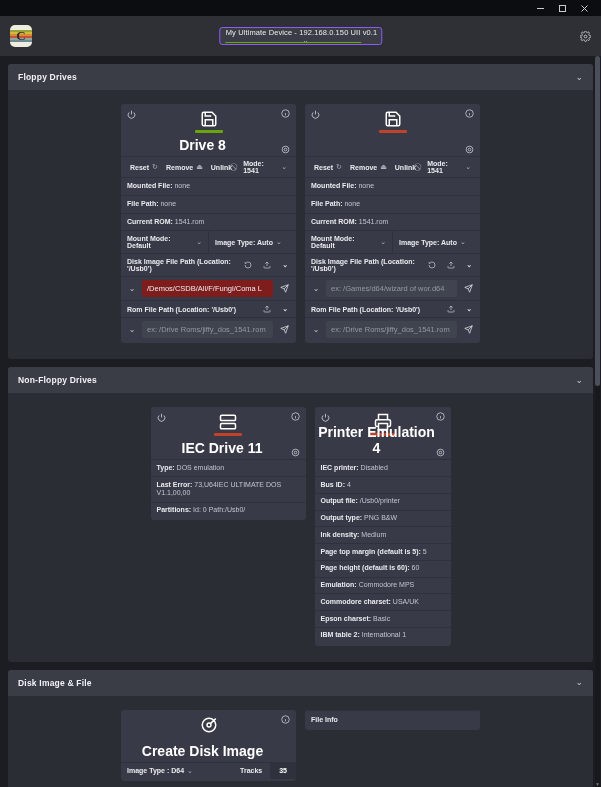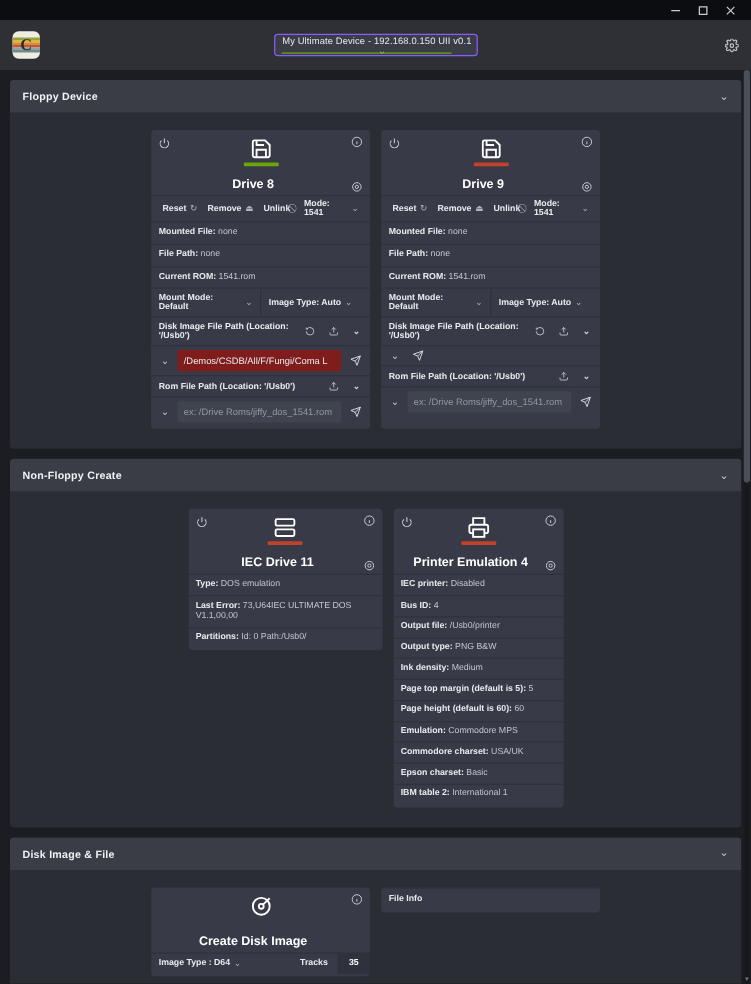--- a/index.html
+++ b/index.html
@@ -89,21 +89,21 @@
   .card-top{ position:relative; height:52px; }
   .icon-pow{ position:absolute; left:6px; top:6px; color:#cfd3da;}
   .icon-info{ position:absolute; right:6px; top:5px; color:#cfd3da;}
   .icon-gear{ position:absolute; right:6px; bottom:2px; color:#cfd3da;}
   .card-icon{
     position:absolute; left:50%; top:6px; transform:translateX(-50%);
     display:flex; flex-direction:column; align-items:center;
   }
   .card-icon .bar{ width:28px; height:2.5px; margin-top:2px; border-radius:1px;}
   .card-title{
-    text-align:center; font-size:10px; font-weight:bold; color:#fff;
+    text-align:center; font-size:14px; font-weight:bold; color:#fff;
     position:absolute; left:0; right:12px; bottom:3px;
   }
 
   
   .row{ border-top:1px solid #2f323c; padding:4px 6px; font-size:7px; color:#c2c6cf; line-height:1.25;}
   .row b{ color:#e9ebef; font-weight:bold;}
   .row.dense{ padding:3.5px 6px;}
   .toolbar-row{
     display:flex; align-items:center; gap:0; border-top:1px solid #2f323c;
     padding:3px 5px; font-size:7px;
@@ -192,21 +192,21 @@
       <circle cx="12" cy="12" r="3"></circle>
       <path d="M19.4 15a1.6 1.6 0 00.3 1.8l.1.1a2 2 0 11-2.8 2.8l-.1-.1a1.6 1.6 0 00-1.8-.3 1.6 1.6 0 00-1 1.5V21a2 2 0 11-4 0v-.1A1.6 1.6 0 008 19.4a1.6 1.6 0 00-1.8.3l-.1.1a2 2 0 11-2.8-2.8l.1-.1a1.6 1.6 0 00.3-1.8 1.6 1.6 0 00-1.5-1H2a2 2 0 110-4h.1A1.6 1.6 0 004.6 8a1.6 1.6 0 00-.3-1.8l-.1-.1a2 2 0 112.8-2.8l.1.1a1.6 1.6 0 001.8.3H9a1.6 1.6 0 001-1.5V2a2 2 0 114 0v.1a1.6 1.6 0 001 1.5 1.6 1.6 0 001.8-.3l.1-.1a2 2 0 112.8 2.8l-.1.1a1.6 1.6 0 00-.3 1.8V9a1.6 1.6 0 001.5 1H22a2 2 0 110 4h-.1a1.6 1.6 0 00-1.5 1z"></path>
     </svg>
   </div>
 </div>
 
 <div class="scroll">
 
   <div class="section">
     <div class="section-head">
-      <span class="section-title">Floppy Device</span>
+      <span class="section-title">Floppy Drives</span>
       <span class="section-chev">⌄</span>
     </div>
     <div class="section-body">
 
       <div class="card">
         <div class="card-top">
           <span class="icon-pow">
             <svg width="9" height="9" viewBox="0 0 24 24" fill="none" stroke="#cfd3da" stroke-width="2.2">
                 <path d="M18.36 6.64a9 9 0 11-12.73 0"></path>
                 <line x1="12" y1="2" x2="12" y2="12"></line>
@@ -354,21 +354,20 @@
                 <polyline points="7 3 7 8 15 8"></polyline>
             </svg>
             <span class="bar" style="background:#c0422a"></span>
           </span>
           <span class="icon-gear">
             <svg width="9" height="9" viewBox="0 0 24 24" fill="none" stroke="#cfd3da" stroke-width="2">
                 <circle cx="12" cy="12" r="3.5"></circle>
                 <circle cx="12" cy="12" r="9"></circle>
               </svg>
           </span>
-          <div class="card-title">Drive 9</div>
         </div>
 
         <div class="toolbar-row">
           <span class="tb-item">
             <span>Reset</span>
             <span class="i">↻</span>
           </span>
           <span class="tb-item">
             <span>Remove</span>
             <span class="i">⏏</span>
@@ -420,20 +419,21 @@
             <svg width="8" height="8" viewBox="0 0 24 24" fill="none" stroke="#cdd1d9" stroke-width="2">
                 <path d="M21 15v4a2 2 0 01-2 2H5a2 2 0 01-2-2v-4"></path>
                 <polyline points="17 8 12 3 7 8"></polyline>
                 <line x1="12" y1="3" x2="12" y2="15"></line>
               </svg>
           </span>
           <span class="act">⌄</span>
         </div>
         <div class="input-row">
           <span class="in-chev">⌄</span>
+          <div class="textbox ph">ex: /Games/d64/wizard of wor.d64</div>
           <span class="send">
             <svg width="9" height="9" viewBox="0 0 24 24" fill="none" stroke="#dfe2e8" stroke-width="2">
                 <line x1="22" y1="2" x2="11" y2="13"></line>
                 <polygon points="22 2 15 22 11 13 2 9 22 2"></polygon>
               </svg>
           </span>
         </div>
 
         <div class="label-row">
           <span>Rom File Path (Location: '/Usb0')</span>
@@ -457,21 +457,21 @@
               </svg>
           </span>
         </div>
       </div>
 
     </div>
   </div>
 
   <div class="section">
     <div class="section-head">
-      <span class="section-title">Non-Floppy Create</span>
+      <span class="section-title">Non-Floppy Drives</span>
       <span class="section-chev">⌄</span>
     </div>
     <div class="section-body" style="align-items:flex-start;">
 
       <div class="card med">
         <div class="card-top">
           <span class="icon-pow">
             <svg width="9" height="9" viewBox="0 0 24 24" fill="none" stroke="#cfd3da" stroke-width="2.2">
                 <path d="M18.36 6.64a9 9 0 11-12.73 0"></path>
                 <line x1="12" y1="2" x2="12" y2="12"></line>

